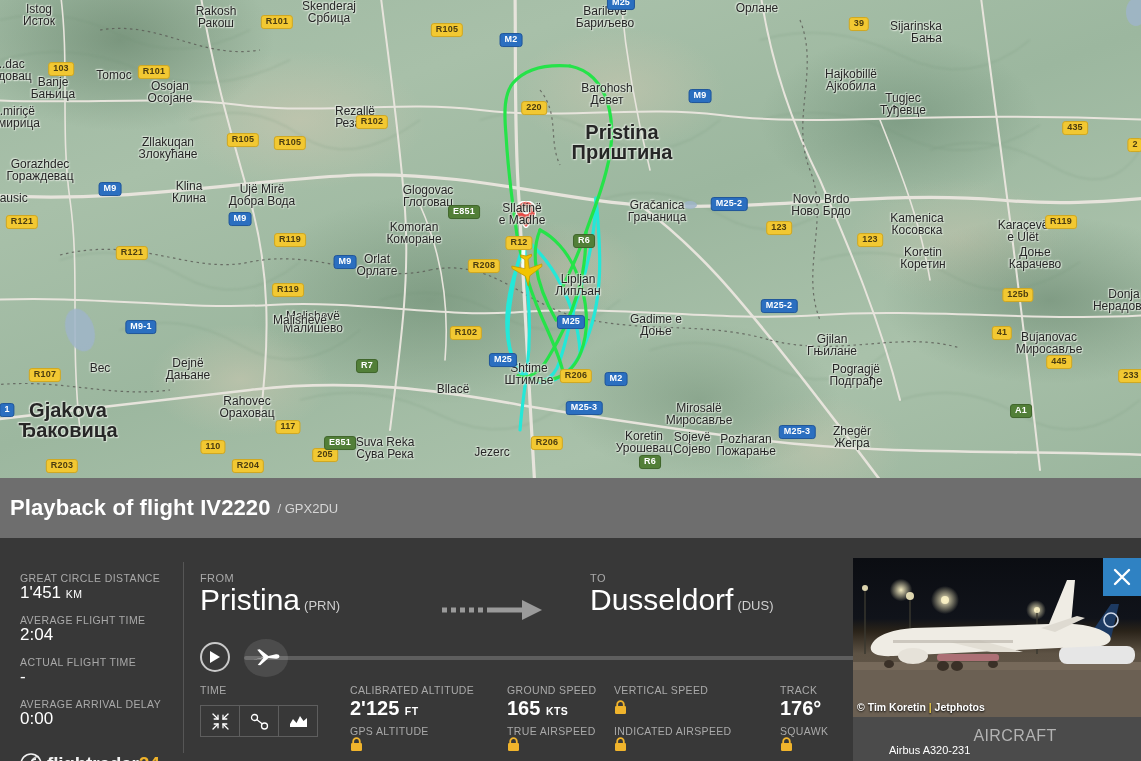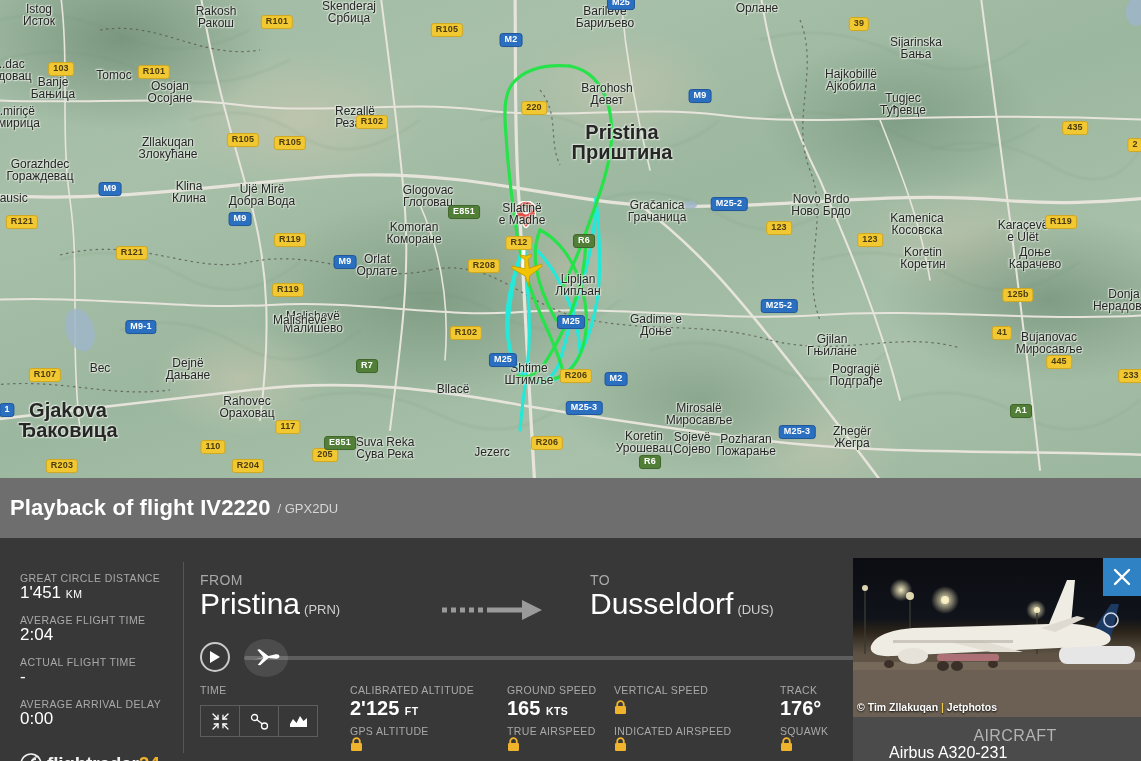--- a/index.html
+++ b/index.html
@@ -87,21 +87,21 @@
 
   #fr24-logo { position: absolute; left: 20px; bottom: 6px; display: flex; align-items: center; gap: 5px; }
   #fr24-word { font-size: 19px; font-weight: 700; color: #f1f1f1; letter-spacing: -.2px; }
   #fr24-num { color: #f0b32b; }
 
   .col-mid { flex: 1; padding: 14px 0 0 0; position: relative; }
 
   .route-row { display: flex; align-items: flex-start; height: 62px; }
   .route-from { width: 200px; }
   .route-to { width: 240px; }
-  .route-cap { font-size: 14px; color: #a9a9a9; letter-spacing: .4px; }
+  .route-cap { font-size: 11px; color: #a9a9a9; letter-spacing: .4px; }
   .route-city { font-size: 30px; font-weight: 300; color: #fff; line-height: 1.05; display:inline-block; }
   .route-code { font-size: 13px; color: #cfcfcf; margin-left: 4px; }
   .route-arrow { width: 190px; position: relative; height: 62px; }
 
   .player-row { display: flex; align-items: center; height: 42px; margin-top: 2px; }
   #play-btn {
     width: 30px; height: 30px; border: 2px solid #c9c9c9; border-radius: 50%;
     display: flex; align-items: center; justify-content: center; margin-right: 14px;
     background: transparent; cursor: pointer;
   }
@@ -144,21 +144,21 @@
     position: absolute; left: 4px; bottom: 4px; font-size: 10.5px; font-weight: 700;
     color: #ffffff; text-shadow: 0 1px 2px #000;
   }
   #photo-credit .bar { color: #e8c94a; }
   #close-btn {
     position: absolute; right: 0; top: 0; width: 38px; height: 38px; background: #2f82c3;
     display: flex; align-items: center; justify-content: center; cursor: pointer; z-index: 5;
   }
   #ac-info { padding: 10px 0 0 36px; }
   .ai-label { font-size: 16px; color: #b3b3b3; letter-spacing: .4px; text-transform: uppercase; text-align: center; }
-  .ai-value { font-size: 16px; color: #ffffff; margin-top: -1px; margin-bottom: 11px; }
+  .ai-value { font-size: 11px; color: #ffffff; margin-top: -1px; margin-bottom: 11px; }
   .ai-value.reg { color: #e6f7fb; }
 </style>
 </head>
 <body>
 
 <div id="app">
 
   <div id="map">
 
     <svg id="map-svg" viewBox="0 0 1141 478" preserveAspectRatio="none">
@@ -267,21 +267,21 @@
         <div class="mlabel" style="left: 114px; top: 75px;"><span>Tomoc</span></div>
         <div class="mlabel" style="left: 170px; top: 92px;"><span>Osojan</span><span class="cyr">Осојане</span></div>
         <div class="mlabel" style="left: 53px; top: 88px;"><span>Banje</span><span class="cyr">Бањица</span></div>
         <div class="mlabel" style="left: 10px; top: 70px;"><span>...dac</span><span class="cyr">...довац</span></div>
         <div class="mlabel" style="left: 14px; top: 117px;"><span>...miriçë</span><span class="cyr">...мирица</span></div>
         <div class="mlabel" style="left: 168px; top: 148px;"><span>Zllakuqan</span><span class="cyr">Злокућане</span></div>
         <div class="mlabel" style="left: 40px; top: 170px;"><span>Gorazhdec</span><span class="cyr">Гораждевац</span></div>
         <div class="mlabel" style="left: 10px; top: 198px;"><span>Zausic</span></div>
         <div class="mlabel" style="left: 189px; top: 192px;"><span>Klina</span><span class="cyr">Клина</span></div>
         <div class="mlabel" style="left: 262px; top: 195px;"><span>Ujë Mirë</span><span class="cyr">Добра Вода</span></div>
-        <div class="mlabel" style="left: 349px; top: 12px; text-align: center;"><span>Skenderaj</span><span class="cyr">Србица</span></div>
+        <div class="mlabel" style="left: 329px; top: 12px; text-align: center;"><span>Skenderaj</span><span class="cyr">Србица</span></div>
         <div class="mlabel" style="left: 355px; top: 117px;"><span>Rezallë</span><span class="cyr">Резала</span></div>
         <div class="mlabel" style="left: 428px; top: 196px;"><span>Glogovac</span><span class="cyr">Глоговац</span></div>
         <div class="mlabel" style="left: 414px; top: 233px;"><span>Komoran</span><span class="cyr">Коморане</span></div>
         <div class="mlabel" style="left: 377px; top: 265px;"><span>Orlat</span><span class="cyr">Орлате</span></div>
         <div class="mlabel" style="left: 313px; top: 322px;"><span>Malishevë</span><span class="cyr">Малишево</span></div>
         <div class="mlabel" style="left: 522px; top: 214px;"><span>Sllatinë</span><span class="cyr">e Madhe</span></div>
         <div class="mlabel" style="left: 605px; top: 17px;"><span>Barilevë</span><span class="cyr">Бариљево</span></div>
         <div class="mlabel" style="left: 607px; top: 94px;"><span>Barohosh</span><span class="cyr">Девет</span></div>
         <div class="mlabel lg" style="left: 622px; top: 142px;"><span>Pristina</span><span class="cyr">Приштина</span></div>
         <div class="mlabel" style="left: 657px; top: 211px;"><span>Gračanica</span><span class="cyr">Грачаница</span></div>
@@ -292,21 +292,21 @@
         <div class="mlabel" style="left: 385px; top: 448px;"><span>Suva Reka</span><span class="cyr">Сува Река</span></div>
         <div class="mlabel" style="left: 492px; top: 452px;"><span>Jezerc</span></div>
         <div class="mlabel" style="left: 644px; top: 442px;"><span>Koretin</span><span class="cyr">Урошевац</span></div>
         <div class="mlabel" style="left: 699px; top: 414px;"><span>Mirosalë</span><span class="cyr">Миросавље</span></div>
         <div class="mlabel" style="left: 692px; top: 443px;"><span>Sojevë</span><span class="cyr">Сојево</span></div>
         <div class="mlabel" style="left: 746px; top: 445px;"><span>Pozharan</span><span class="cyr">Пожарање</span></div>
         <div class="mlabel" style="left: 832px; top: 345px;"><span>Gjilan</span><span class="cyr">Гњилане</span></div>
         <div class="mlabel" style="left: 856px; top: 375px;"><span>Pogragjë</span><span class="cyr">Подграђе</span></div>
         <div class="mlabel" style="left: 852px; top: 437px;"><span>Zhegër</span><span class="cyr">Жегра</span></div>
         <div class="mlabel" style="left: 757px; top: 8px;"><span>Орлане</span></div>
-        <div class="mlabel" style="left: 916px; top: 48px;"><span>Sijarinska</span><span class="cyr">Бања</span></div>
+        <div class="mlabel" style="left: 916px; top: 32px; text-align: right;"><span>Sijarinska</span><span class="cyr">Бања</span></div>
         <div class="mlabel" style="left: 851px; top: 80px;"><span>Hajkobillë</span><span class="cyr">Ајкобила</span></div>
         <div class="mlabel" style="left: 903px; top: 104px;"><span>Tugjec</span><span class="cyr">Туђевце</span></div>
         <div class="mlabel" style="left: 821px; top: 205px;"><span>Novo Brdo</span><span class="cyr">Ново Брдо</span></div>
         <div class="mlabel" style="left: 917px; top: 224px;"><span>Kamenica</span><span class="cyr">Косовска</span></div>
         <div class="mlabel" style="left: 923px; top: 258px;"><span>Koretin</span><span class="cyr">Коретин</span></div>
         <div class="mlabel" style="left: 1023px; top: 231px;"><span>Karaçevë</span><span class="cyr">e Ulët</span></div>
         <div class="mlabel" style="left: 1035px; top: 258px;"><span>Доње</span><span class="cyr">Карачево</span></div>
         <div class="mlabel" style="left: 1049px; top: 343px;"><span>Bujanovac</span><span class="cyr">Миросавље</span></div>
         <div class="mlabel" style="left: 1124px; top: 300px;"><span>Donja</span><span class="cyr">Нерадовце</span></div>
         <div class="mlabel lg" style="left: 68px; top: 420px;"><span>Gjakova</span><span class="cyr">Ђаковица</span></div>
@@ -602,21 +602,21 @@
               <circle cx="92" cy="42" r="4"></circle>
                 <circle cx="184" cy="52" r="3"></circle>
             </g>
           </svg>
           <div id="close-btn">
             <svg width="20" height="20" viewBox="0 0 20 20">
               <path d="M3 3 L17 17 M17 3 L3 17" stroke="#ffffff" stroke-width="2.4" stroke-linecap="round"></path>
             </svg>
           </div>
           <div id="photo-credit">
-            <span>© Tim Zllakuqan</span>
+            <span>© Tim Koretin</span>
             <span class="bar">|</span>
             <span>Jetphotos</span>
           </div>
         </div>
 
         <div id="ac-info">
           <div class="ai-label">AIRCRAFT</div>
           <div class="ai-value">Airbus A320-231</div>
           <div class="ai-label">REGISTRATION</div>
           <div class="ai-value reg">LZ-LAA</div>

